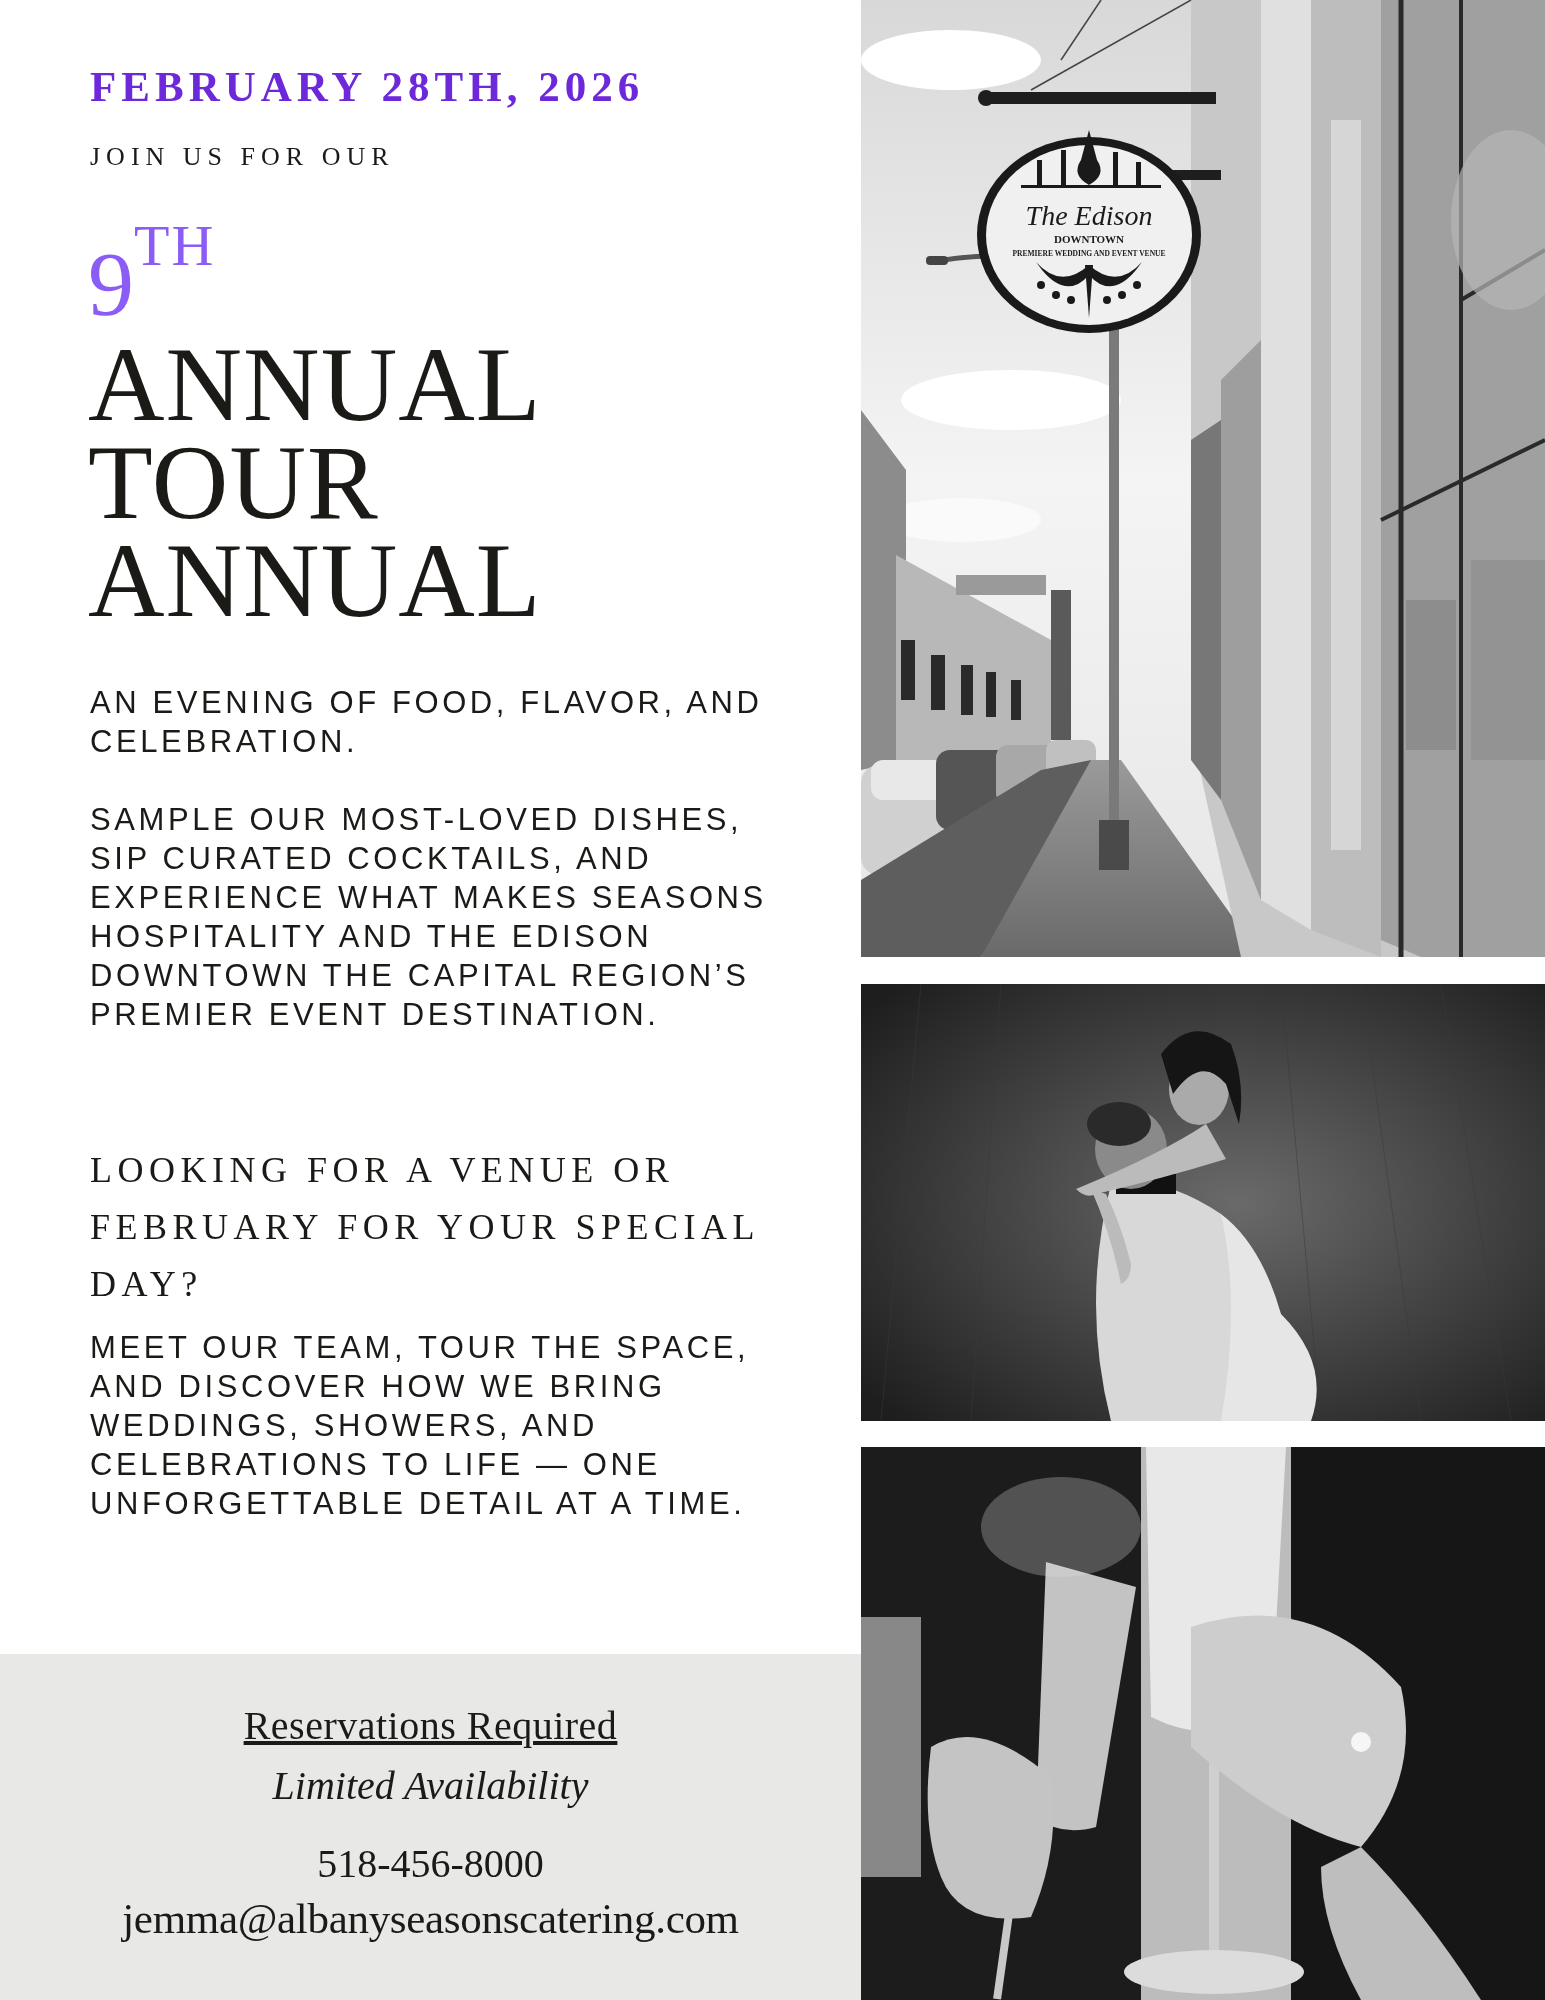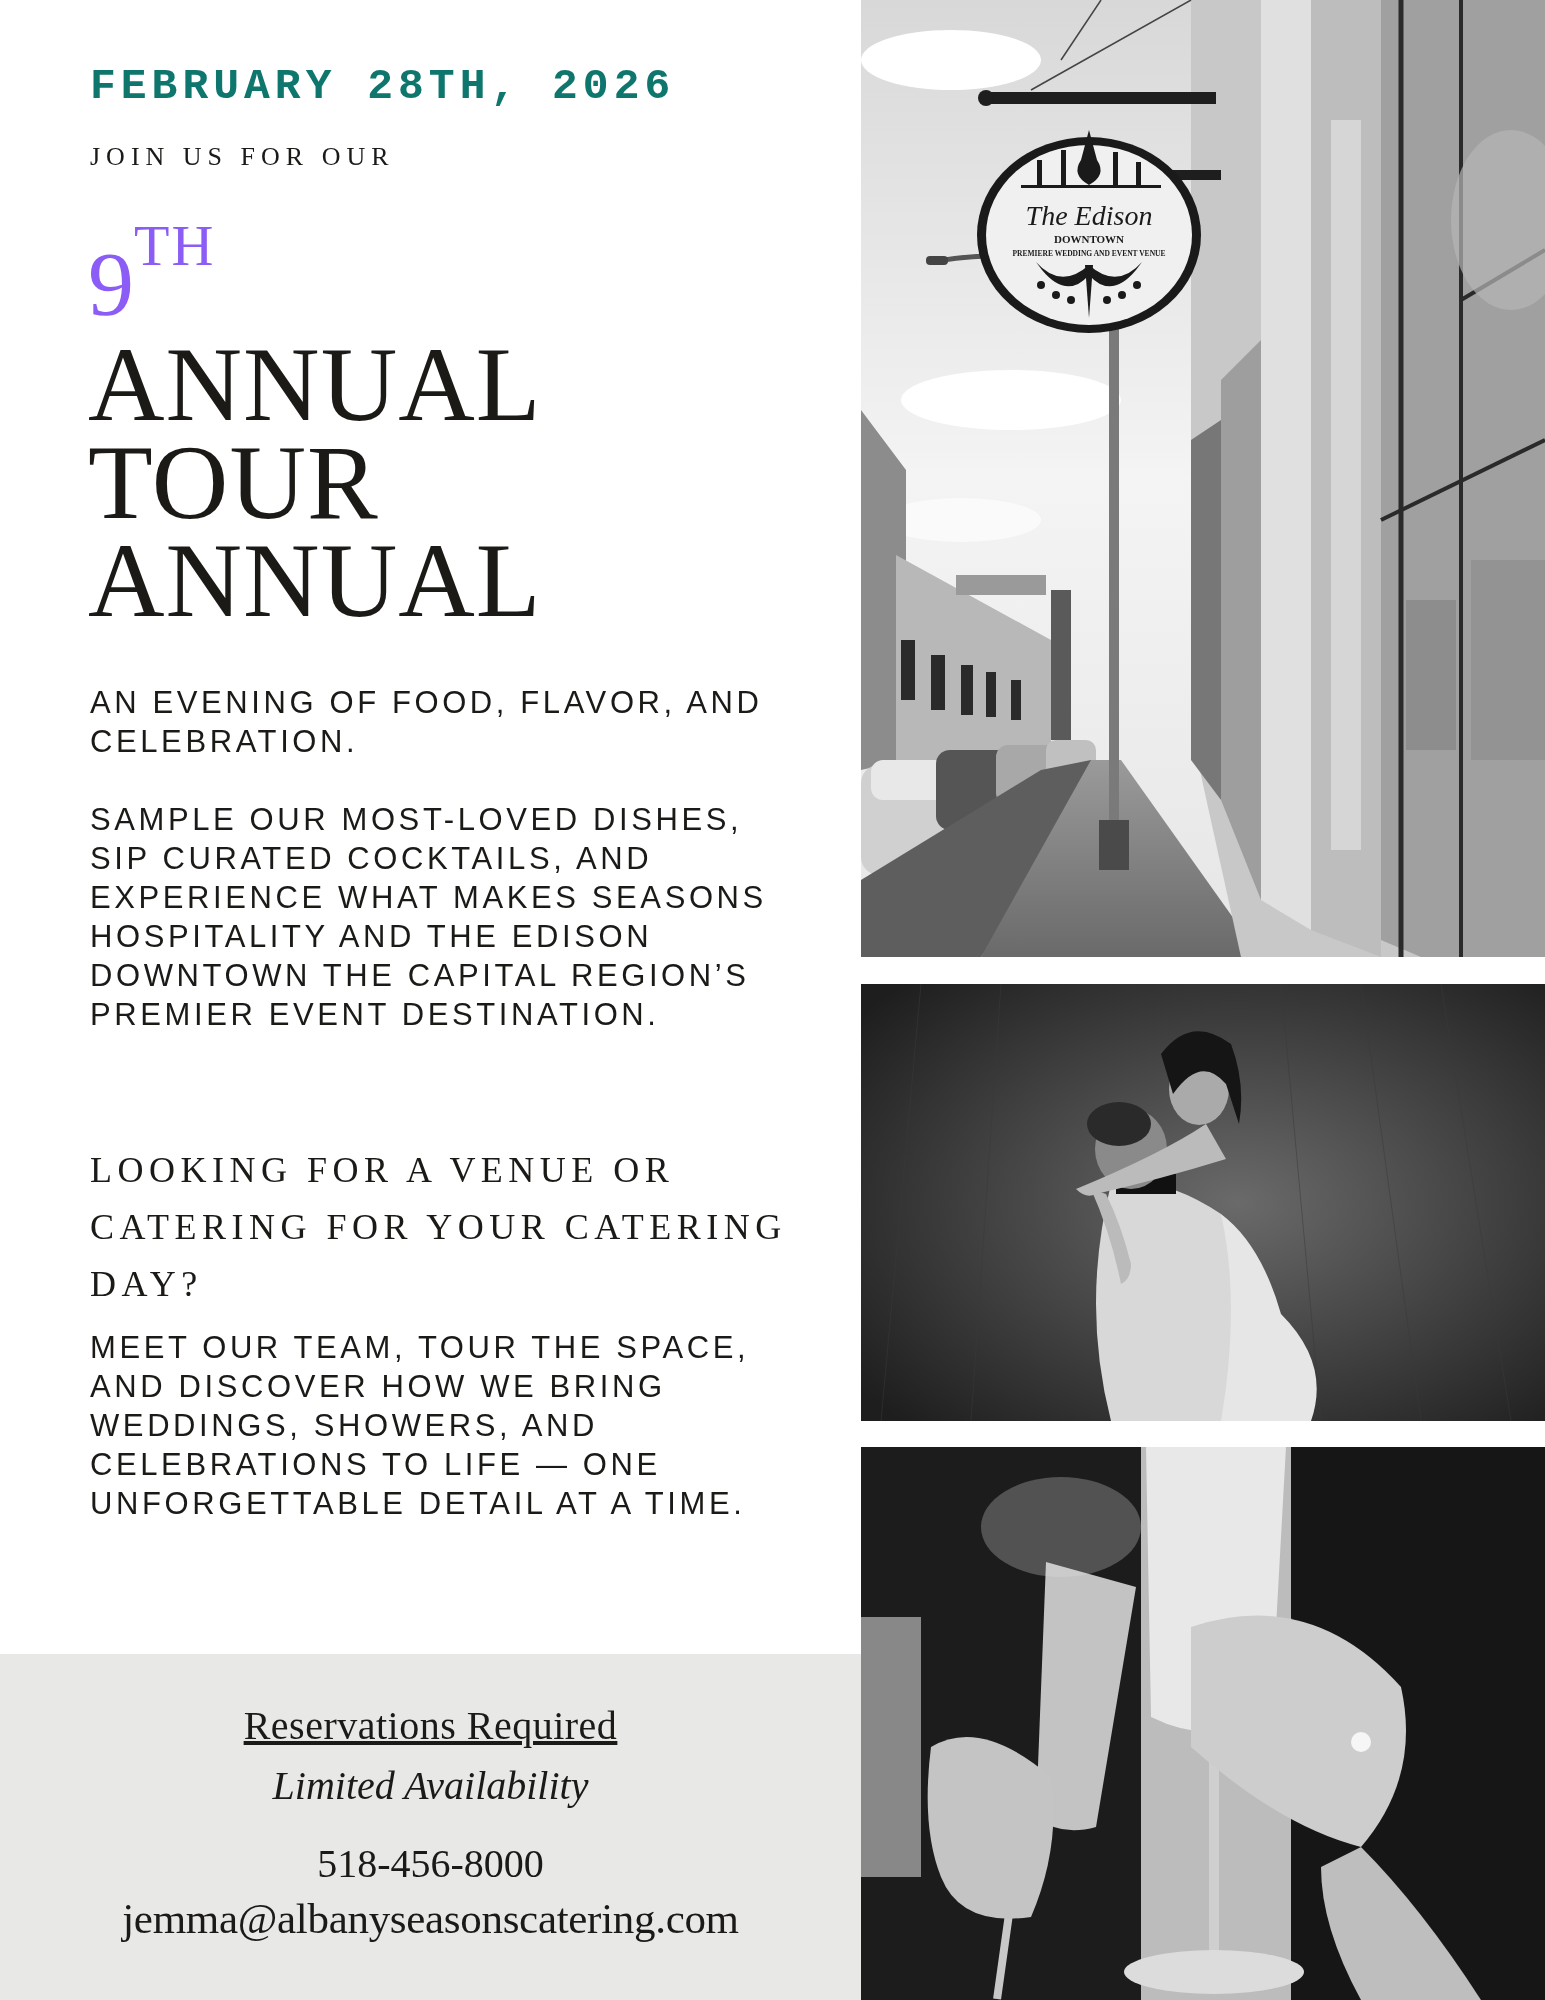--- a/index.html
+++ b/index.html
@@ -3,22 +3,22 @@
   <meta charset="utf-8">
   <style>
     * { box-sizing: border-box; margin: 0; padding: 0; }
     html, body { width: 1545px; height: 2000px; background: #ffffff; overflow: hidden; }
     body { position: relative; color: #1c1a17; }
 
     .left-col { position: absolute; left: 0; top: 0; width: 861px; height: 2000px; background: #ffffff; }
 
     .date {
       position: absolute; left: 90px; top: 62px;
-      font-family: Liberation Mono, monospace; font-weight: bold;
-      font-size: 43px; letter-spacing: 5px; color: #0f766e;
+      font-family: Liberation Serif, serif; font-weight: bold;
+      font-size: 43px; letter-spacing: 5px; color: #6d28d9;
     }
     .join {
       position: absolute; left: 90px; top: 142px;
       font-family: "Liberation Serif", serif;
       font-size: 26px; letter-spacing: 6px; color: #1c1a17;
     }
     .title-block { position: absolute; left: 88px; top: 238px; }
     .ordinal { font-family: "Liberation Serif", serif; line-height: 1; color: #8b5cf6; }
     .ordinal .num { font-size: 92px; }
     .ordinal .sup { font-size: 58px; position: relative; top: -50px; letter-spacing: 2px; }
@@ -75,21 +75,21 @@
       <span class="num">9</span><span class="sup">TH</span>
     </div>
     <div class="title-line first">ANNUAL</div>
     <div class="title-line">TOUR</div>
     <div class="title-line">ANNUAL</div>
   </div>
 
   <div class="body-text intro">AN EVENING OF FOOD, FLAVOR, AND CELEBRATION.</div>
   <div class="body-text sample">SAMPLE OUR MOST-LOVED DISHES, SIP CURATED COCKTAILS, AND EXPERIENCE WHAT MAKES SEASONS HOSPITALITY AND THE EDISON DOWNTOWN THE CAPITAL REGION’S PREMIER EVENT DESTINATION.</div>
 
-  <div class="venue-q">LOOKING FOR A VENUE OR CATERING FOR YOUR CATERING DAY?</div>
+  <div class="venue-q">LOOKING FOR A VENUE OR FEBRUARY FOR YOUR SPECIAL DAY?</div>
   <div class="body-text meet">MEET OUR TEAM, TOUR THE SPACE, AND DISCOVER HOW WE BRING WEDDINGS, SHOWERS, AND CELEBRATIONS TO LIFE — ONE UNFORGETTABLE DETAIL AT A TIME.</div>
 
   <div class="contact-panel">
     <div class="contact-line reservations">Reservations Required</div>
     <div class="contact-line limited">Limited Availability</div>
     <div class="contact-line phone">518-456-8000</div>
     <div class="contact-line email">jemma@albanyseasonscatering.com</div>
   </div>
 </div>
 

